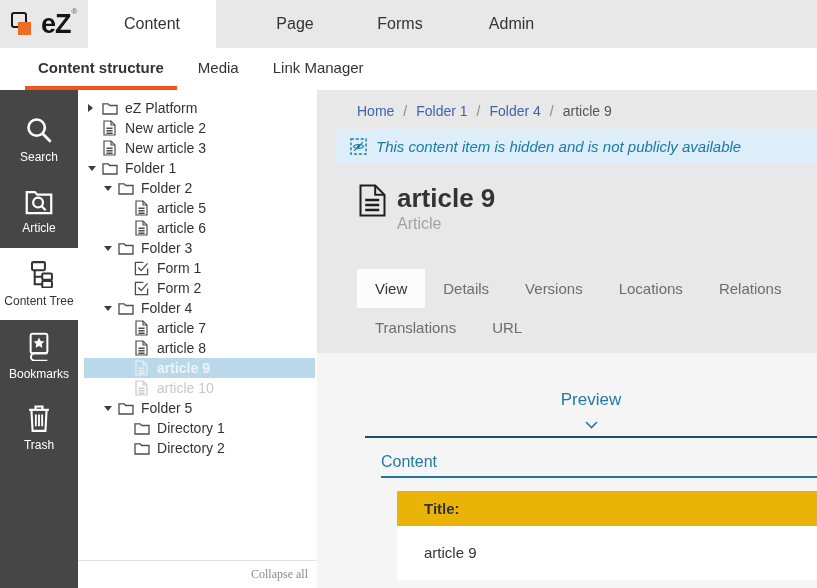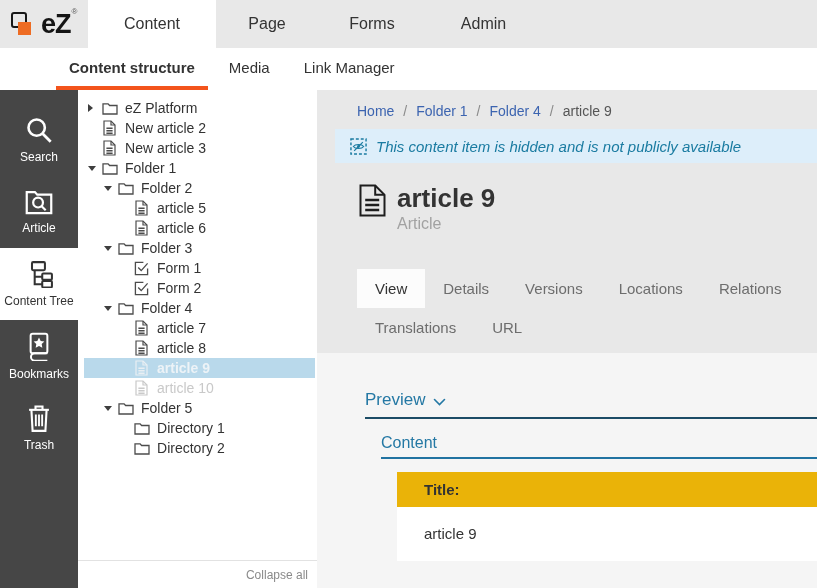--- a/index.html
+++ b/index.html
@@ -12,27 +12,27 @@
   .logo-mark { position:relative; width:30px; height:34px; }
   .sq-dark { position:absolute; left:0; top:5px; width:16px; height:16px;
     border:2.5px solid #181818; border-radius:3px; }
   .sq-orange { position:absolute; left:7px; top:15px; width:13px; height:13px; background:#ee6c23; }
   .logo-text { font-size:27px; color:#141414; font-weight:700; letter-spacing:-1px; line-height:1; }
   .logo-reg { font-size:8px; color:#555; align-self:flex-start; padding-top:7px; margin-left:1px; }
   .main-nav { display:flex; }
   .nav-tab { display:flex; align-items:center; justify-content:center;
     font-size:16px; color:#333; cursor:pointer; }
   .main-nav .nav-tab:nth-child(1){ width:128px; }
-  .main-nav .nav-tab:nth-child(2){ width:102px; }
+  .main-nav .nav-tab:nth-child(2){ width:102px;margin-left:28px; }
   .main-nav .nav-tab:nth-child(3){ width:108px; }
   .main-nav .nav-tab:nth-child(4){ width:115px; }
   .nav-tab.active { background:#fff; }
 
   
-  .subnav { height:42px; background:#fff; display:flex; align-items:stretch; padding-left:56px; }
+  .subnav { height:42px; background:#fff; display:flex; align-items:stretch; padding-left:25px; }
   .sub-tab { display:flex; align-items:center; padding:0 13px; margin-right:8px;
     font-size:15px; color:#333; border-bottom:4px solid transparent; cursor:pointer; }
   .sub-tab.active { font-weight:700; border-bottom-color:#f3541c; }
 
   
   .body-row { display:flex; height:498px; }
 
   
   .sidebar { width:80px; background:#464646; padding-top:14px; display:flex; flex-direction:column; }
   .side-item { height:72px; display:flex; flex-direction:column; align-items:center;
@@ -53,21 +53,21 @@
     border-top:4px solid transparent; border-bottom:4px solid transparent;
     border-left:5px solid #3e3e3e; }
   .ticon { width:17px; flex:none; margin-right:7px; display:flex; justify-content:center; color:#4c4c4c; }
   .ticon svg { display:block; }
   .tlabel { white-space:nowrap; }
   .tree-row.selected { background:#b9d9eb; color:#edf3f7; font-weight:700; }
   .tree-row.selected .ticon { color:#e9eff3; }
   .tree-row.hidden-item { color:#c9c9c9; }
   .tree-row.hidden-item .ticon { color:#c9c9c9; }
   .tree-footer { height:28px; border-top:1px solid #e2e2e2; display:flex;
-    align-items:center; justify-content:flex-end; padding-right:9px; }
+    align-items:center; justify-content:flex-end; padding-right:9px;font-family:Liberation Serif, serif; }
   .collapse-btn { font-size:12px; color:#8a8a8a; background:none; border:none;
     font-family:inherit; cursor:pointer; padding:0; }
 
   
   .main { flex:1; background:#f5f5f5; display:flex; flex-direction:column; }
   .upper { background:#e8e8e8; padding-bottom:6px; }
   .breadcrumb { padding:13px 0 0 40px; font-size:14px; display:flex; gap:9px; align-items:center; }
   .crumb-link { color:#3c64b0; cursor:pointer; }
   .crumb-sep { color:#8a8a8a; }
   .crumb-current { color:#555; }
@@ -78,21 +78,21 @@
   .title-row { margin:21px 0 0 42px; display:flex; gap:11px; }
   .doc-icon svg { display:block; }
   .page-title { font-size:26px; font-weight:700; color:#333; line-height:28px; margin:0; }
   .subtitle { font-size:16px; color:#a2a2a2; margin-top:3px; }
   .tabs { margin:36px 0 0 40px; width:460px; display:flex; flex-wrap:wrap; }
   .tab { padding:10px 18px; font-size:15px; line-height:19px; color:#6d6d6d; cursor:pointer; }
   .tab.active { background:#fcfcfc; color:#333; }
 
   .lower { flex:1; padding-top:37px; }
   .section-head { margin-left:48px; padding-bottom:7px; border-bottom:2px solid #1c4c66;
-    color:#2478a4; font-size:17px; display:flex; align-items:center; gap:8px; }
+    color:#2478a4; font-size:17px; display:flex; align-items:center; gap:8px;flex-direction:column; }
   .chevron { display:flex; color:#2478a4; margin-top:3px; }
   .content-head { margin:15px 0 0 64px; padding-bottom:5px; border-bottom:2px solid #2173a1;
     color:#2478a4; font-size:16px; }
   .field-table { margin:13px 0 0 80px; }
   .ft-header { background:#eab308; padding:9px 0 9px 27px; font-weight:700; font-size:15px; color:#333; }
   .ft-value { background:#fff; padding:18px 0 19px 27px; font-size:15px; color:#333; }
 </style>
 </head>
 <body>
 

